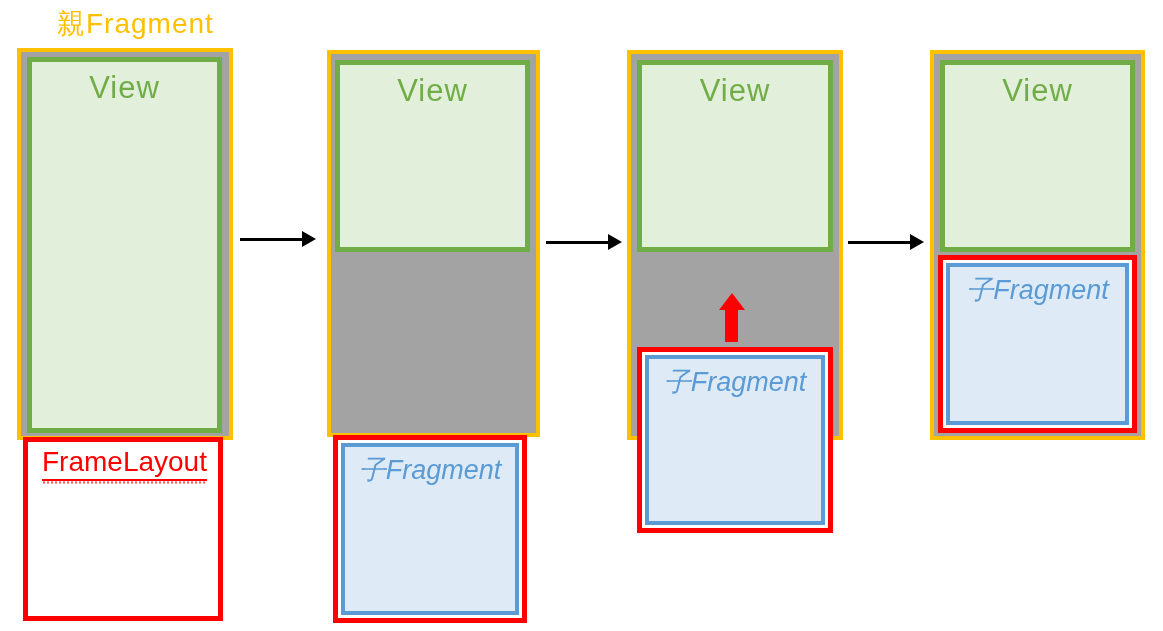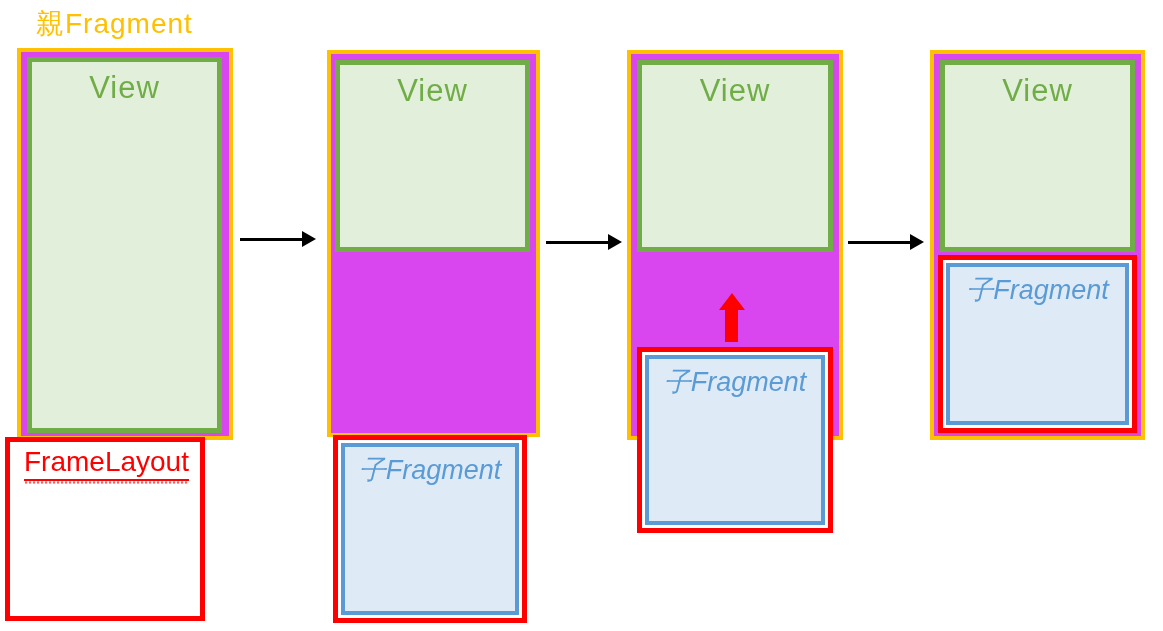--- a/index.html
+++ b/index.html
@@ -4,31 +4,31 @@
 <style>
   html,body{margin:0;padding:0;background:#fff;}
   .canvas{
     position:relative;
     width:1163px;height:631px;
     background:#ffffff;
     overflow:hidden;
     font-family:"Liberation Sans", sans-serif;
   }
   .title{
-    position:absolute;left:36px;top:8px;
+    position:absolute;left:57px;top:8px;
     font-size:28px;line-height:32px;
     color:#FFC000;
     letter-spacing:1px;
   }
   
   .panel{
     position:absolute;
     box-sizing:border-box;
     border:4px solid #FFC000;
-    background:#d946ef;
+    background:#a3a3a3;
   }
   .p1{left:17px;top:48px;width:216px;height:392px;}
   .p2{left:327px;top:50px;width:213px;height:387px;}
   .p3{left:627px;top:50px;width:216px;height:390px;}
   .p4{left:930px;top:50px;width:215px;height:390px;}
 
   
   .viewbox{
     position:absolute;
     box-sizing:border-box;
@@ -44,21 +44,21 @@
     display:inline-block;
     margin-top:8px;
     font-size:31px;
     color:#70AD47;
     letter-spacing:1px;
   }
 
   
   .framelayout{
     position:absolute;
-    left:5px;top:437px;width:200px;height:184px;
+    left:23px;top:437px;width:200px;height:184px;
     box-sizing:border-box;
     border:5px solid #FF0000;
     background:#ffffff;
     z-index:5;
   }
   .framelayout-label{
     display:inline-block;
     position:relative;
     margin:4px 0 0 14px;
     font-size:28px;

